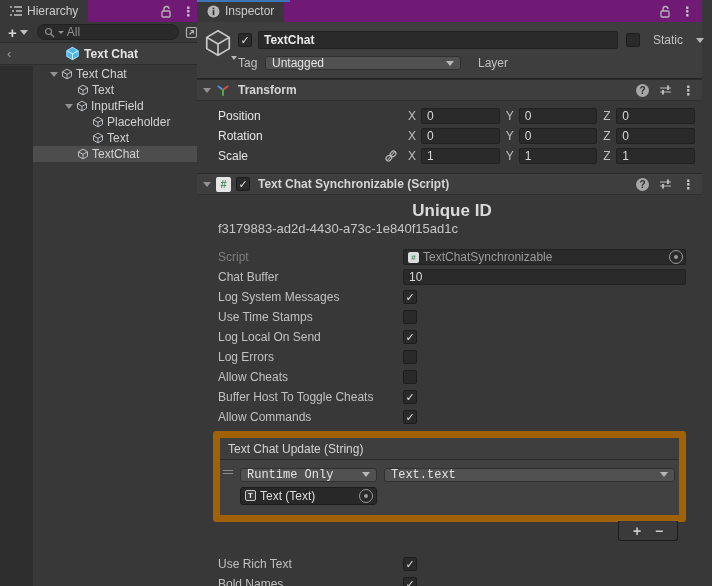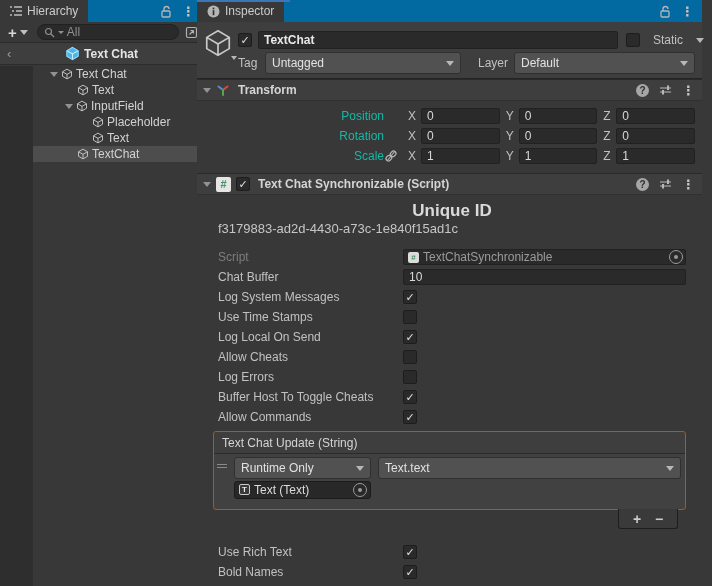--- a/index.html
+++ b/index.html
@@ -5,37 +5,37 @@
   html,body{margin:0;padding:0;background:#1e1e1e;}
   .app{
     position:relative;width:712px;height:586px;overflow:hidden;
     background:#383838;color:#c8c8c8;
     font-family:"Liberation Sans","DejaVu Sans",sans-serif;font-size:12px;
     -webkit-font-smoothing:antialiased;
   }
   
   .field{background:#2a2a2a;border:1px solid #212121;border-radius:2px;height:16px;
          display:flex;align-items:center;padding:0 5px;color:#d8d8d8;box-sizing:border-box;}
-  .dropdown{background:#515151;border:1px solid #303030;border-radius:3px;height:22px;
+  .dropdown{background:#515151;border:1px solid #303030;border-radius:3px;height:14px;
             display:flex;align-items:center;padding:0 6px;color:#e2e2e2;box-sizing:border-box;position:relative;}
   .dd-arrow{width:0;height:0;border-left:4px solid transparent;border-right:4px solid transparent;
             border-top:5px solid #b8b8b8;margin-left:auto;}
   .checkbox{width:14px;height:14px;background:#2a2a2a;border:1px solid #1d1d1d;border-radius:2px;
             display:flex;align-items:center;justify-content:center;color:#e0e0e0;
             font-size:11px;line-height:11px;box-sizing:border-box;flex:0 0 auto;}
   .kebab{color:#c4c4c4;font-size:13px;font-weight:bold;line-height:1;letter-spacing:0;}
   .fold{width:0;height:0;border-left:4px solid transparent;border-right:4px solid transparent;
         border-top:5px solid #929292;flex:0 0 auto;}
   .picker{width:14px;height:14px;border-radius:50%;border:1px solid #9a9a9a;position:relative;flex:0 0 auto;box-sizing:border-box;}
   .picker::after{content:"";position:absolute;left:4px;top:4px;width:4px;height:4px;border-radius:50%;background:#9a9a9a;}
   .mini-box{width:11px;height:11px;border-radius:2px;display:flex;align-items:center;justify-content:center;
             font-size:8px;font-weight:bold;flex:0 0 auto;box-sizing:border-box;}
   
   .hier{position:absolute;left:0;top:0;width:205px;height:586px;background:#383838;border-right:2px solid #191919;box-sizing:border-box;}
-  .tabbar{height:22px;background:#0369a1;display:flex;align-items:stretch;}
+  .tabbar{height:22px;background:#701a75;display:flex;align-items:stretch;}
   .tab{display:flex;align-items:center;gap:5px;padding:0 10px;background:#383838;color:#cccccc;position:relative;}
   .tabbar-right{margin-left:auto;display:flex;align-items:center;gap:10px;padding-right:8px;}
   .hier-toolbar{height:21px;background:#383838;border-bottom:1px solid #2a2a2a;display:flex;align-items:center;padding:0 5px;box-sizing:border-box;}
   .add-btn{display:flex;align-items:center;gap:3px;color:#d8d8d8;font-size:15px;font-weight:bold;padding:0 3px;}
   .add-btn .dd-arrow{border-top-color:#c0c0c0;}
   .searchbox{flex:1;margin:0 6px;height:16px;background:#2a2a2a;border:1px solid #212121;border-radius:8px;
              display:flex;align-items:center;padding:0 6px;color:#8f8f8f;gap:3px;box-sizing:border-box;}
   .crumb{height:22px;background:#3e3e3e;border-bottom:1px solid #2c2c2c;display:flex;align-items:center;position:relative;box-sizing:border-box;}
   .crumb-back{position:absolute;left:7px;color:#9a9a9a;font-size:13px;}
   .crumb-center{margin:0 auto;display:flex;align-items:center;gap:4px;font-weight:bold;color:#e4e4e4;}
@@ -60,45 +60,45 @@
   .lbl{color:#c1c1c1;}
   
   .comp-head{height:22px;background:#3e3e3e;border-top:1px solid #2a2a2a;border-bottom:1px solid #303030;
              display:flex;align-items:center;gap:5px;padding:0 7px 0 6px;box-sizing:border-box;}
   .comp-title{font-weight:bold;color:#d4d4d4;margin-left:3px;}
   .head-right{margin-left:auto;display:flex;align-items:center;gap:10px;}
   .help-icon{width:13px;height:13px;border-radius:50%;background:#a6a6a6;color:#2d2d2d;font-weight:bold;
              font-size:10px;display:flex;align-items:center;justify-content:center;}
   .t-body{padding:5px 7px 7px 21px;}
   .t-row{height:20px;display:flex;align-items:center;}
-  .t-label{width:166px;color:#14b8a6;flex:0 0 auto;text-align:right;}
+  .t-label{width:166px;color:#e5e5e5;flex:0 0 auto;}
   .link-slot{width:18px;flex:0 0 auto;display:flex;align-items:center;}
   .axis{flex:1;display:flex;align-items:center;gap:4px;margin-left:6px;}
   .axis-letter{color:#c1c1c1;width:9px;text-align:left;flex:0 0 auto;}
   .axis .field{flex:1;}
   
   .s-body{padding:0 16px 0 21px;}
   .uid-title{text-align:center;font-size:17px;font-weight:bold;color:#dadada;margin-top:6px;height:20px;line-height:20px;}
   .uid-value{text-align:left;font-size:13px;color:#c6c6c6;height:16px;line-height:16px;}
   .f-row{height:20px;display:flex;align-items:center;margin-right:0;}
   .f-rows-start{margin-top:10px;}
   .f-label{width:185px;flex:0 0 auto;color:#c1c1c1;}
   .f-label.disabled{color:#7d7d7d;}
   .f-ctrl{flex:1;display:flex;align-items:center;}
   .obj-field{flex:1;height:16px;background:#2a2a2a;border:1px solid #212121;border-radius:2px;
              display:flex;align-items:center;gap:4px;padding:0 2px 0 4px;color:#9a9a9a;box-sizing:border-box;}
   .obj-field .picker{margin-left:auto;}
   
-  .event-box{margin:4px 0 0 -5px;border:1px solid #a16207;border-radius:3px;background:#414141;}
+  .event-box{margin:4px 0 0 -5px;border:7px solid #a16207;border-radius:3px;background:#414141;}
   .event-head{height:21px;background:#3e3e3e;border-bottom:1px solid #2b2b2b;display:flex;align-items:center;
               padding:0 8px;color:#d4d4d4;border-radius:3px 3px 0 0;}
   .event-body{padding:4px 4px 9px 4px;position:relative;}
   .drag-handle{position:absolute;left:3px;top:10px;width:10px;display:flex;flex-direction:column;gap:2px;}
   .drag-handle i{height:1px;background:#8a8a8a;display:block;}
-  .ev-row1{display:flex;align-items:flex-end;gap:7px;margin-left:16px;height:21px;}
+  .ev-row1{display:flex;align-items:center;gap:7px;margin-left:16px;height:21px;font-family:Liberation Mono, monospace;}
   .ev-mode{flex:0 0 137px;}
   .ev-func{flex:1;margin-right:0;}
   .ev-row2{display:flex;align-items:center;margin-left:16px;height:21px;}
   .ev-target{flex:0 0 137px;height:18px;background:#282828;border:1px solid #1c1c1c;border-radius:3px;
              display:flex;align-items:center;gap:4px;padding:0 3px 0 4px;color:#dcdcdc;box-sizing:border-box;}
   .ev-target .picker{margin-left:auto;}
   .event-footer{width:58px;height:19px;background:#3a3a3a;border:1px solid #1e1e1e;border-top:none;
                 border-radius:0 0 3px 3px;margin:-1px 8px 0 auto;display:flex;align-items:center;justify-content:space-evenly;
                 color:#cccccc;font-size:14px;font-weight:bold;}
   .tail{margin-top:13px;}
@@ -241,24 +241,20 @@
           <span class="dd-arrow"></span>
         </div>
       </div>
       <div class="go-row2">
         <span class="lbl" style="width:27px;">Tag</span>
         <div class="dropdown" style="width:196px;">
           <span>Untagged</span>
           <span class="dd-arrow"></span>
         </div>
         <span class="lbl" style="margin-left:17px;width:36px;">Layer</span>
-        <div class="dropdown" style="flex:1;">
-          <span>Default</span>
-          <span class="dd-arrow"></span>
-        </div>
       </div>
     </div>
 
     <section>
       <div class="comp-head">
         <span class="fold"></span>
         <svg width="14" height="14" viewBox="0 0 14 14">
           <path d="M7 7 L2.5 3.5" stroke="#4a90d9" stroke-width="2" stroke-linecap="round"></path>
           <path d="M7 7 L11.5 3.5" stroke="#db4a3a" stroke-width="2" stroke-linecap="round"></path>
           <path d="M7 7 L7 12" stroke="#57a64a" stroke-width="2" stroke-linecap="round"></path>
@@ -407,27 +403,27 @@
               <span></span>
             </div>
         </div>
         <div class="f-row">
           <span class="f-label">Log Local On Send</span>
           <div class="checkbox">
               <span>✓</span>
             </div>
         </div>
         <div class="f-row">
+          <span class="f-label">Log Errors</span>
+          <div class="checkbox">
+              <span></span>
+            </div>
+        </div>
+        <div class="f-row">
           <span class="f-label">Allow Cheats</span>
-          <div class="checkbox">
-              <span></span>
-            </div>
-        </div>
-        <div class="f-row">
-          <span class="f-label">Log Errors</span>
           <div class="checkbox">
               <span></span>
             </div>
         </div>
         <div class="f-row">
           <span class="f-label">Buffer Host To Toggle Cheats</span>
           <div class="checkbox">
               <span>✓</span>
             </div>
         </div>

